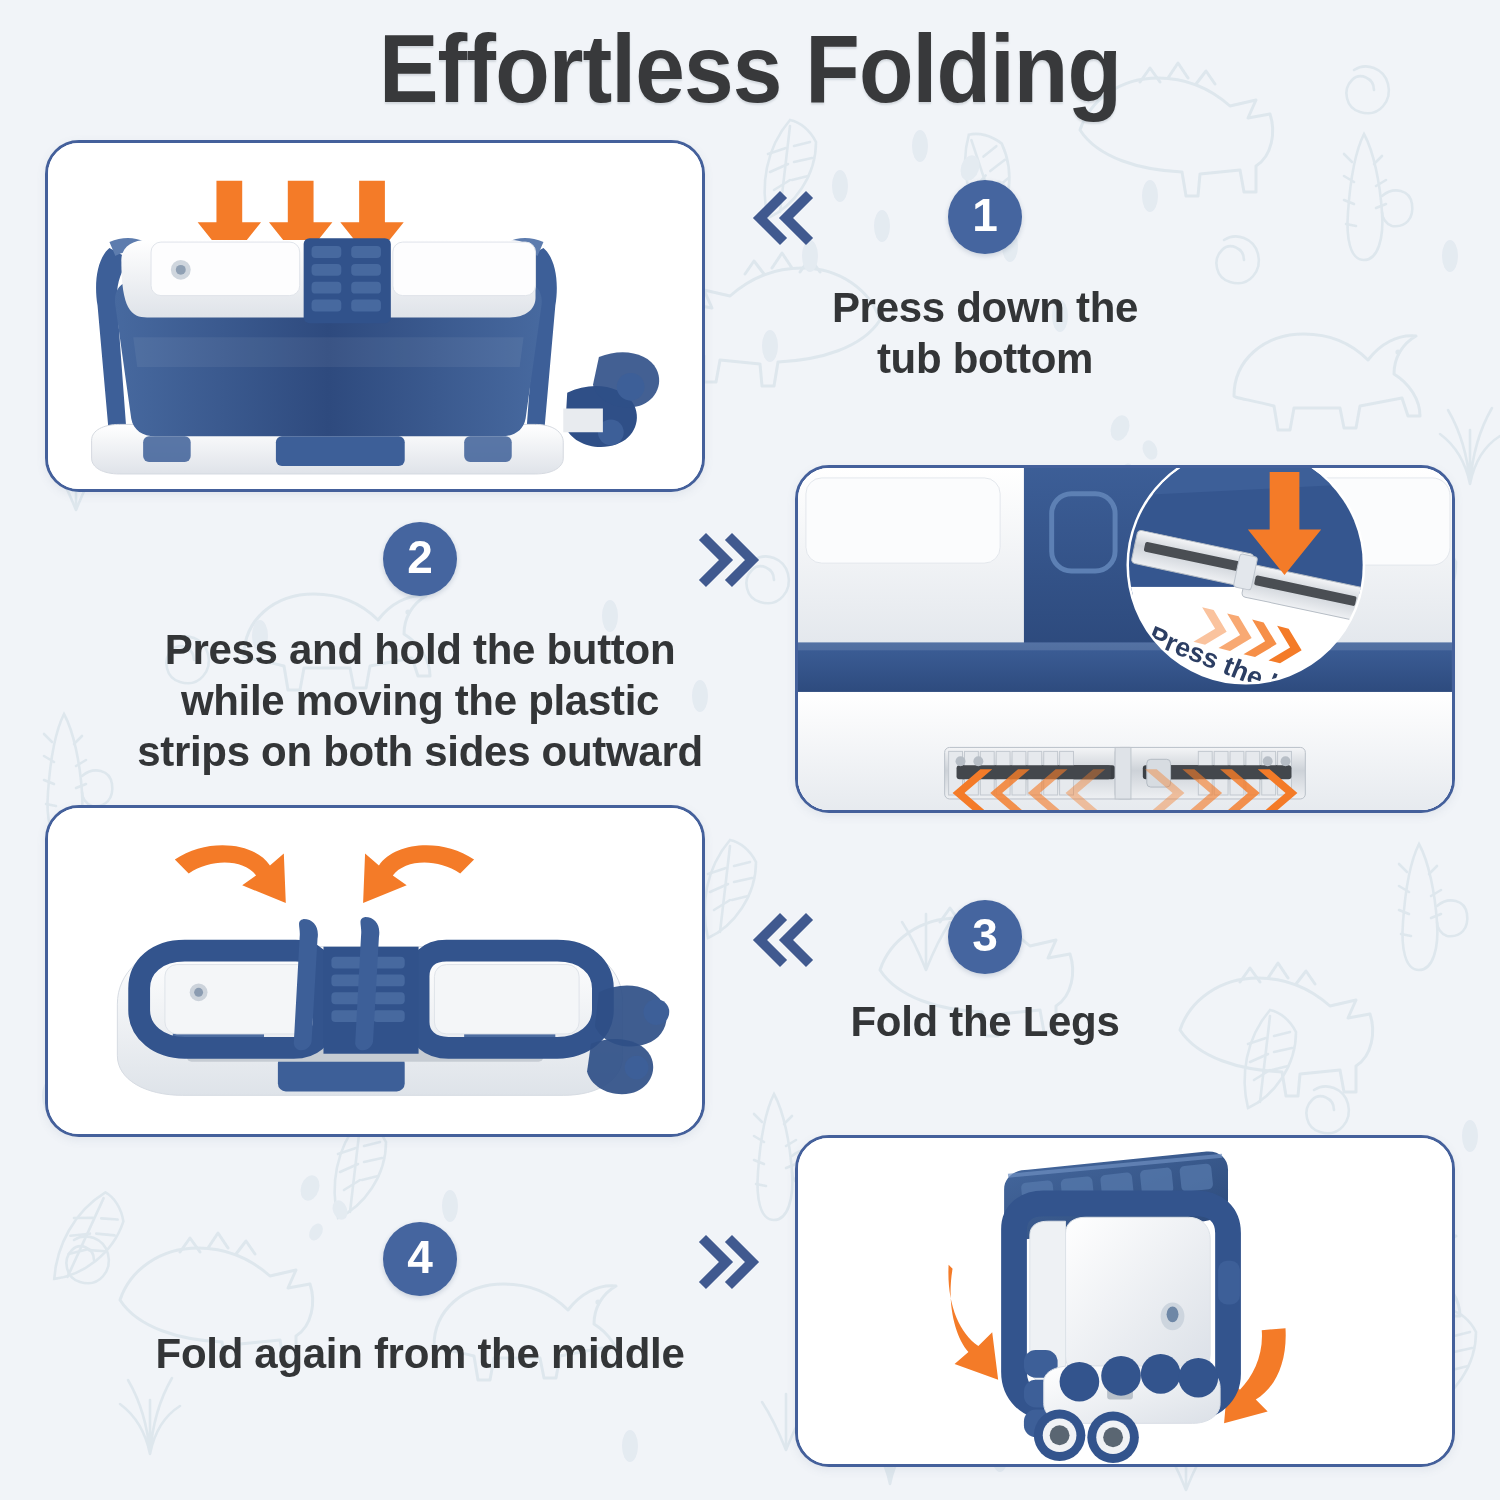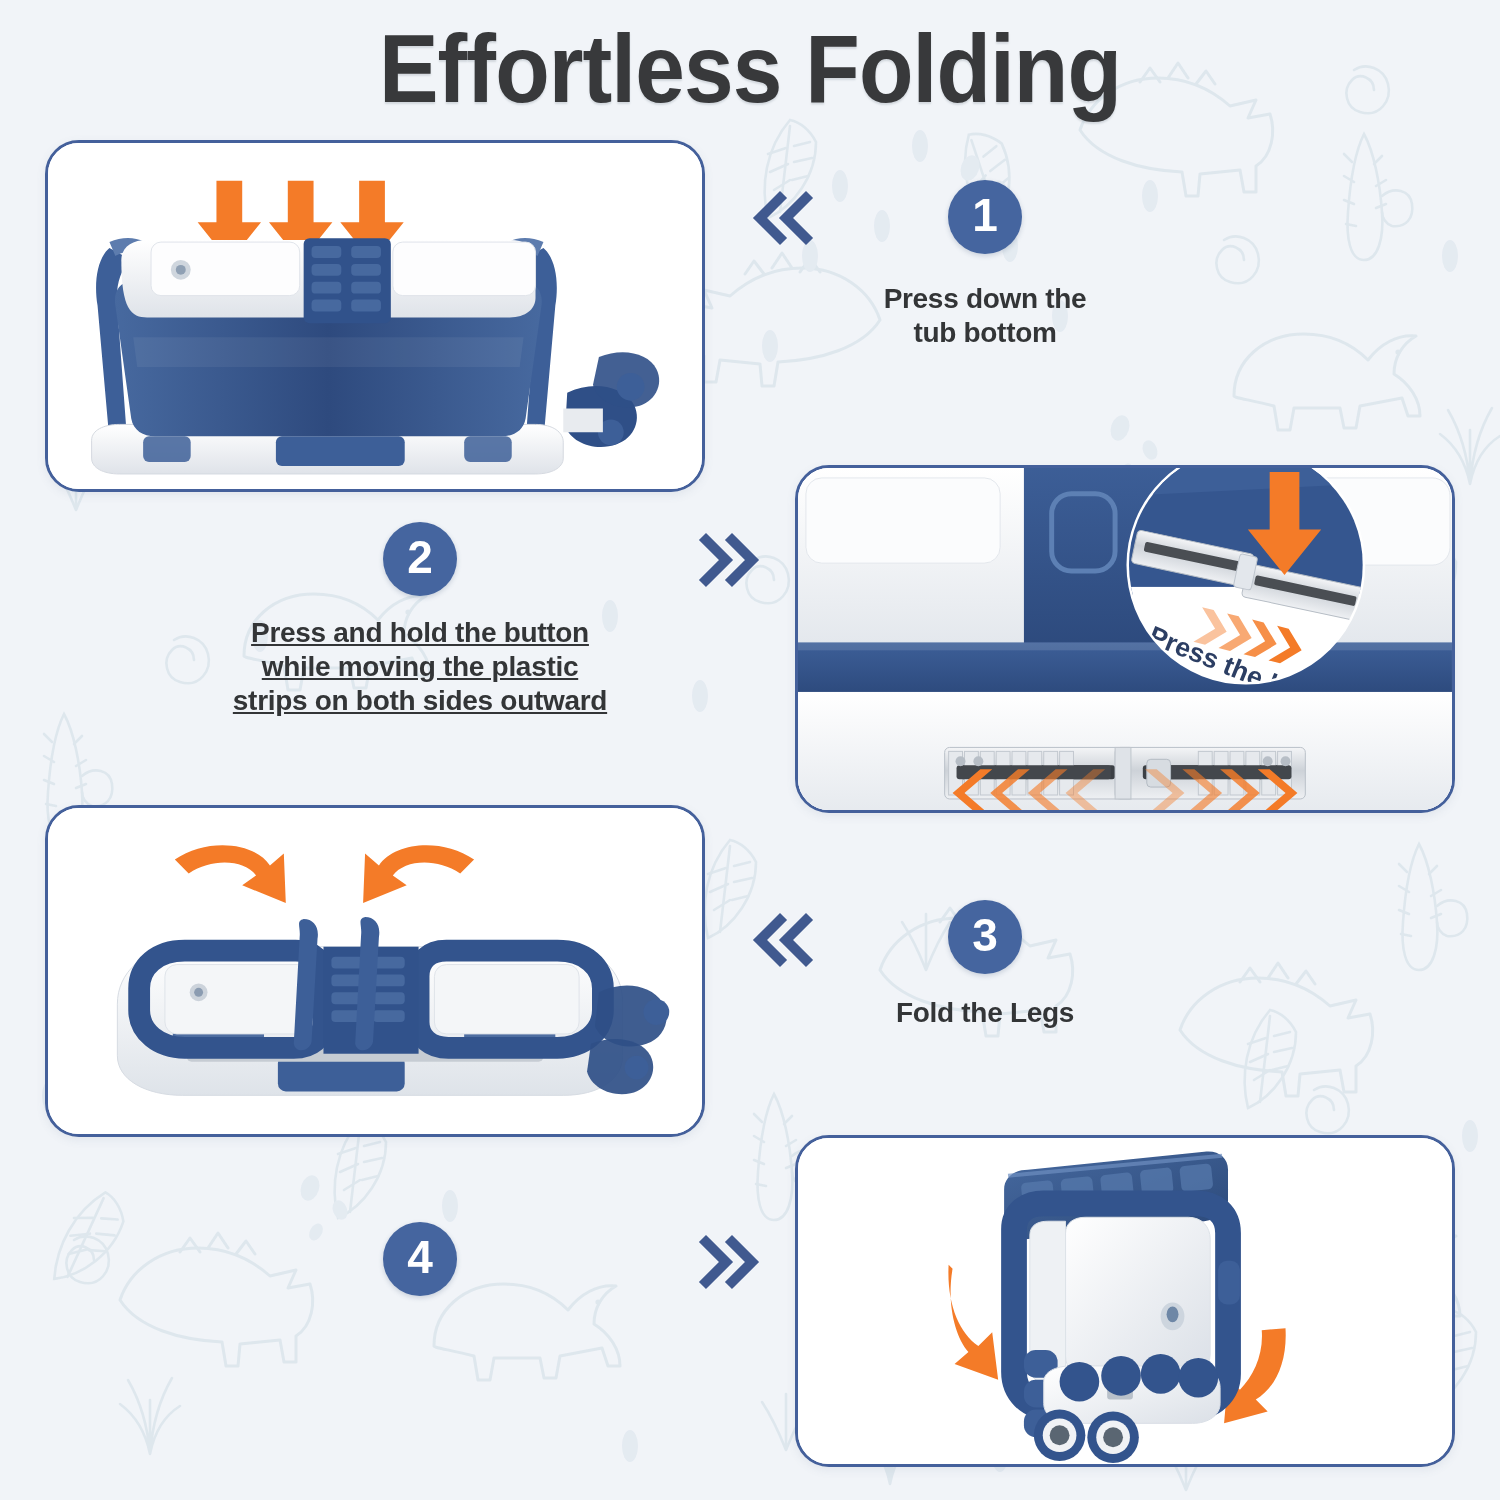--- a/index.html
+++ b/index.html
@@ -42,21 +42,21 @@
   .step{position:absolute;text-align:center;}
   .badge{
     width:74px;height:74px;border-radius:50%;
     background:#45659f;
     display:flex;align-items:center;justify-content:center;
     color:#fff;font-size:46px;font-weight:bold;line-height:1;
     box-shadow:0 2px 5px rgba(60,80,120,.22);
   }
   .badge span{display:block;transform:translateY(-2px);}
   .step-text{
-    font-size:28px;font-weight:bold;color:#333537;
+    font-size:42px;font-weight:bold;color:#333537;
     line-height:1.22;white-space:pre-line;letter-spacing:-.3px;
   }
   .chev{position:absolute;width:66px;height:60px;}
 </style>
 </head>
 <body>
 
 <svg id="bg-pattern" width="1500" height="1500" viewBox="0 0 1500 1500">
   <rect width="1500" height="1500" fill="#f1f4f8"></rect>
   <defs>
@@ -279,21 +279,21 @@
       </g>
     </svg>
   </div>
 
   <div class="step" style="left:90px;top:522px;width:660px;">
     <div style="display:flex;justify-content:center;">
       <div class="badge">
         <span>2</span>
       </div>
     </div>
-    <div class="step-text" style="margin-top:20px;text-decoration:underline;">Press and hold the button
+    <div class="step-text" style="margin-top:28px;">Press and hold the button
 while moving the plastic
 strips on both sides outward</div>
     <svg class="chev" style="right:-10px;top:8px;" viewBox="0 0 66 60">
       <g fill="none" stroke="#40598f" stroke-width="10" stroke-linecap="square">
         <polyline points="12,10 32,30 12,50"></polyline>
           <polyline points="38,10 58,30 38,50"></polyline>
       </g>
     </svg>
   </div>
 
@@ -498,20 +498,21 @@
       </g>
     </svg>
   </div>
 
   <div class="step" style="left:90px;top:1222px;width:660px;">
     <div style="display:flex;justify-content:center;">
       <div class="badge">
         <span>4</span>
       </div>
     </div>
+    <div class="step-text" style="margin-top:32px;">Fold again from the middle</div>
     <svg class="chev" style="right:-10px;top:10px;" viewBox="0 0 66 60">
       <g fill="none" stroke="#40598f" stroke-width="10" stroke-linecap="square">
         <polyline points="12,10 32,30 12,50"></polyline>
           <polyline points="38,10 58,30 38,50"></polyline>
       </g>
     </svg>
   </div>
 
   <div class="card" style="left:795px;top:1135px;width:660px;height:332px;">
     <svg class="photo" viewBox="0 0 660 332" preserveAspectRatio="xMidYMid meet">

